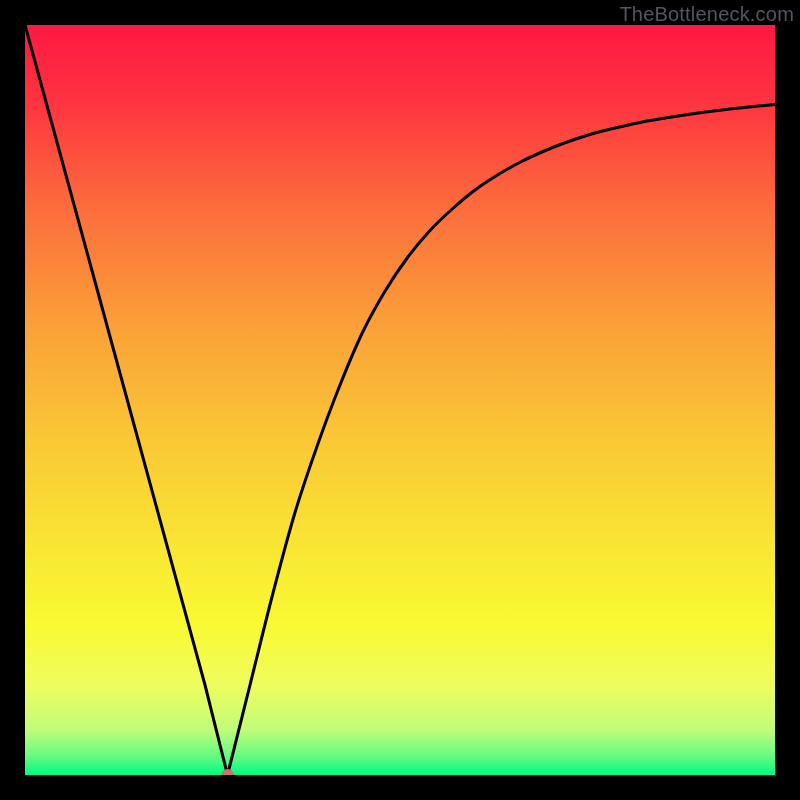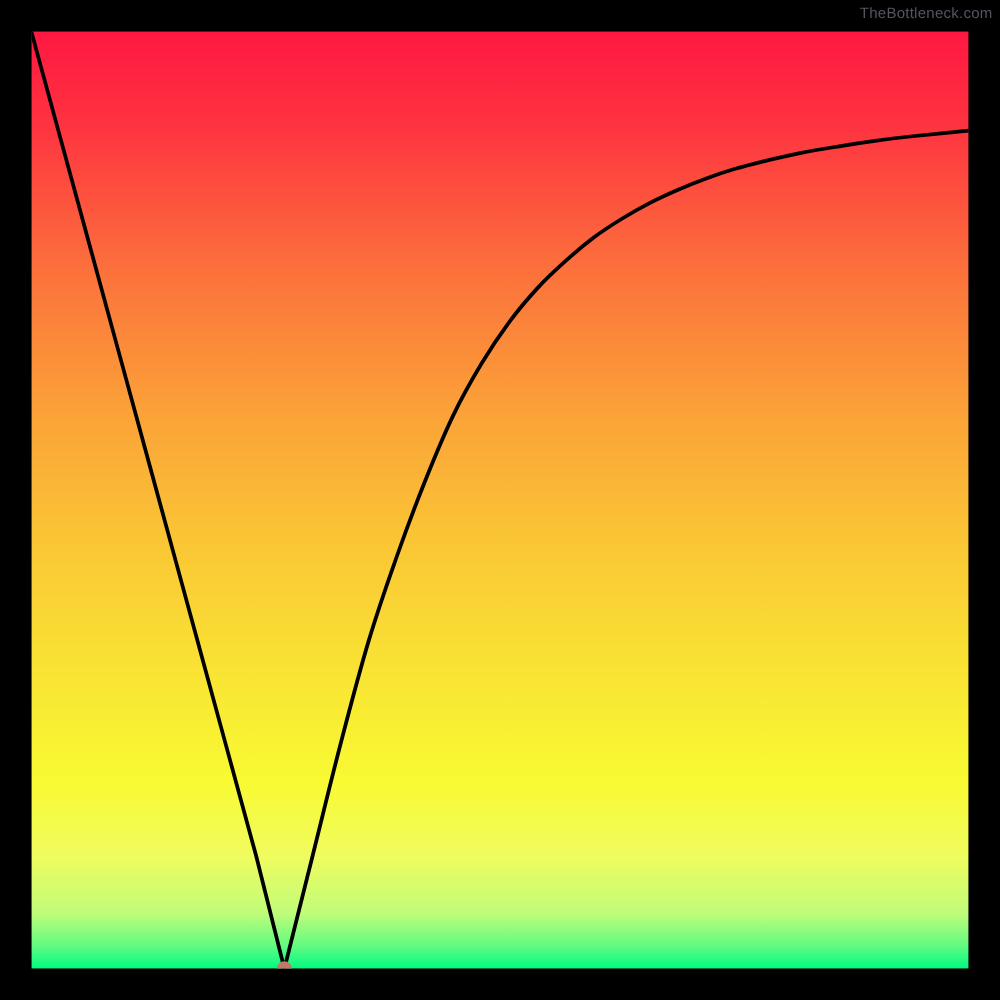--- a/index.html
+++ b/index.html
@@ -37,21 +37,21 @@
     left: 0;
     top: 0;
     width: 100%;
     height: 100%;
   }
   .watermark {
     position: absolute;
     top: 3px;
     right: 6px;
     color: #555562;
-    font-size: 12px;
+    font-size: 20px;
     font-weight: 500;
     letter-spacing: 0.2px;
     user-select: none;
   }
 </style>
 </head>
 <body>
 
 <div class="outer">
 

